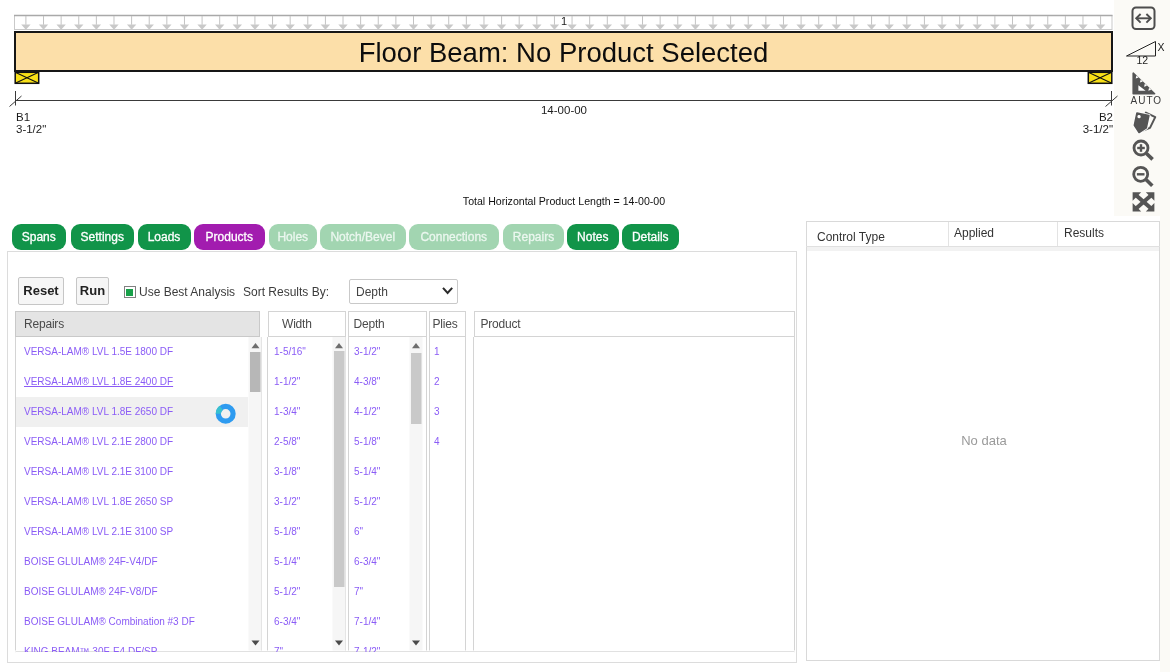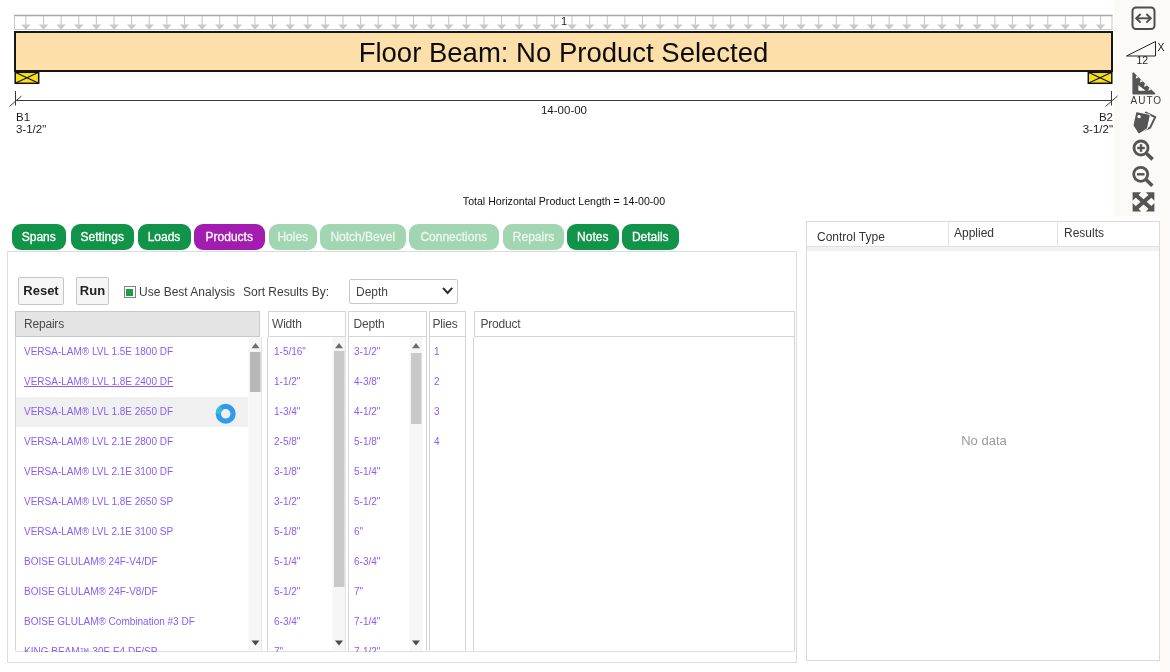--- a/index.html
+++ b/index.html
@@ -264,21 +264,21 @@
 <div class="abs" style="left:126px;top:288.5px;width:7px;height:7px;background:#18a049;"></div>
 <div class="abs" style="left:139px;top:285px;font-size:12px;color:#3c3c3c;">Use Best Analysis</div>
 <div class="abs" style="left:243px;top:285px;font-size:12px;color:#3c3c3c;">Sort Results By:</div>
 <div class="abs" style="left:349px;top:279px;width:109px;height:25px;background:#fff;border:1px solid #c9c9c9;border-radius:2px;"></div>
 <div class="abs" style="left:356px;top:284.5px;font-size:12px;color:#444;">Depth</div>
 <svg class="abs" style="left:440px;top:284.5px" width="14" height="12">
     <polyline points="3,2.8 7.6,8 12.2,2.8" fill="none" stroke="#2b2b2b" stroke-width="2"></polyline>
   </svg>
 
 <div class="hdrcell" style="left:15px;width:245px;background:#e4e4e4;border-color:#c9c9c9;">Repairs</div>
-<div class="hdrcell" style="left:268px;width:78px;padding-left:3px;">Width</div>
+<div class="hdrcell" style="left:268px;width:78px;padding-left:13px;">Width</div>
 <div class="hdrcell" style="left:348px;width:79px;padding-left:4.5px;">Depth</div>
 <div class="hdrcell" style="left:429px;width:37px;padding-left:2.5px;">Plies</div>
 <div class="hdrcell" style="left:474px;width:321px;padding-left:5.5px;">Product</div>
 
 <svg class="abs" style="left:0;top:330px" width="800" height="330">
   <g stroke="#d4d4d4" stroke-width="1" fill="none">
     <line x1="15.5" y1="7" x2="15.5" y2="320.5"></line>
     <line x1="261.5" y1="7" x2="261.5" y2="320.5"></line>
     <line x1="267.5" y1="7" x2="267.5" y2="320.5"></line>
     <line x1="345.5" y1="7" x2="345.5" y2="320.5"></line>

